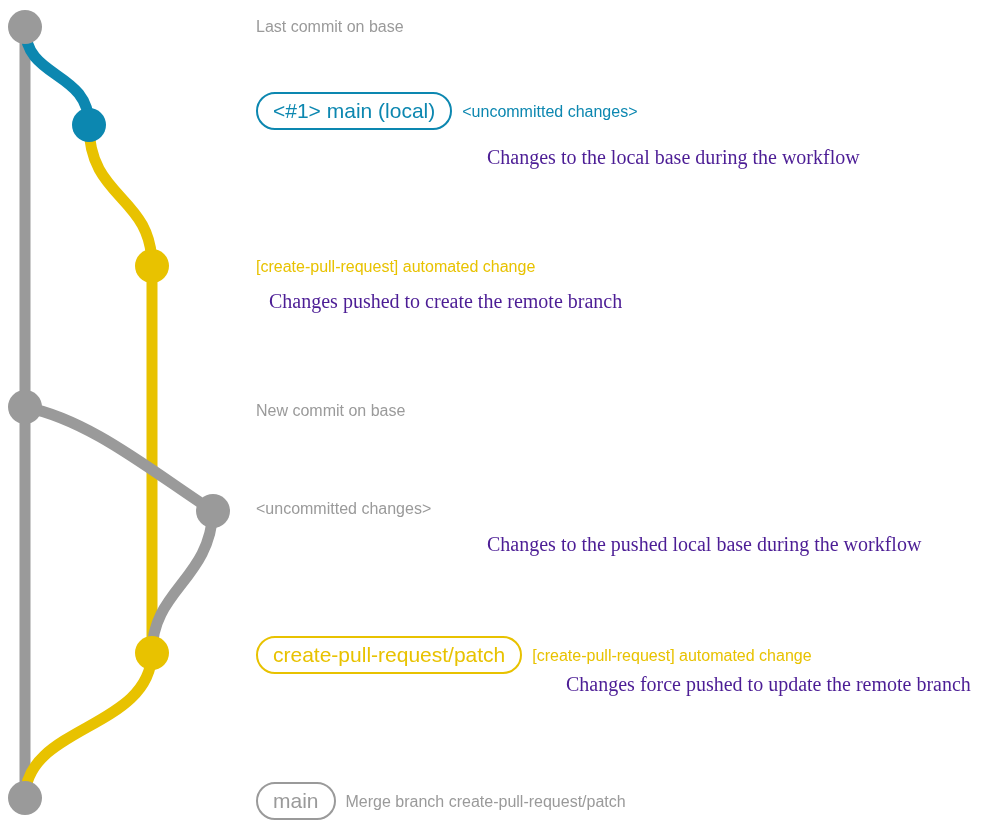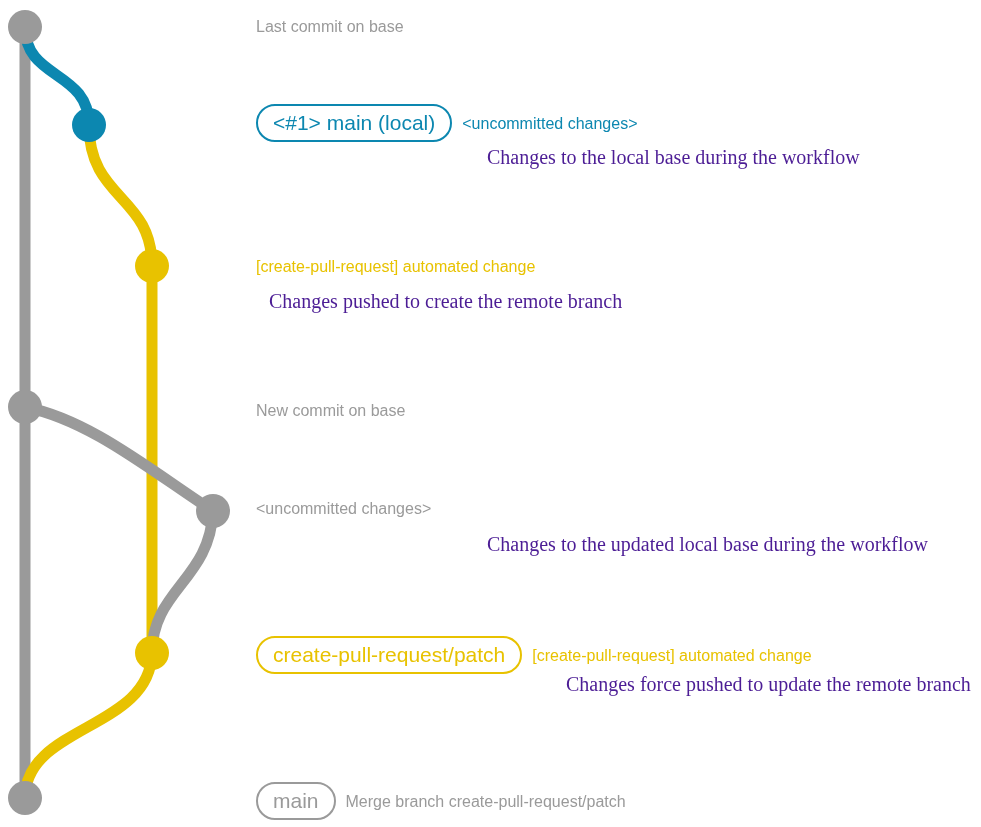--- a/index.html
+++ b/index.html
@@ -104,37 +104,37 @@
   <circle cx="25" cy="407" r="17" fill="#9a9a9a"></circle>
   <circle cx="213" cy="511" r="17" fill="#9a9a9a"></circle>
   <circle cx="152" cy="653" r="17" fill="#e8c200"></circle>
   <circle cx="25" cy="798" r="17" fill="#9a9a9a"></circle>
 </svg>
 
 <div class="labels-layer">
 
   <div class="headline" style="left:256px; top:14px;">Last commit on base</div>
 
-  <div class="row" style="left:256px; top:104px;">
+  <div class="row" style="left:256px; top:92px;">
     <span class="badge blue">&lt;#1&gt; main (local)</span>
     <span class="subject blue">&lt;uncommitted changes&gt;</span>
   </div>
   <div class="note" style="left:487px; top:146px;">Changes to the local base during the workflow</div>
 
   <div class="row" style="left:256px; top:254px;">
     <span class="subject yellow">[create-pull-request] automated change</span>
   </div>
   <div class="note" style="left:269px; top:290px;">Changes pushed to create the remote branch</div>
 
   <div class="headline" style="left:256px; top:398px;">New commit on base</div>
 
   <div class="row" style="left:256px; top:496px;">
     <span class="subject gray">&lt;uncommitted changes&gt;</span>
   </div>
-  <div class="note" style="left:487px; top:533px;">Changes to the updated local base during the workflow</div>
+  <div class="note" style="left:487px; top:533px;">Changes to the pushed local base during the workflow</div>
 
   <div class="row" style="left:256px; top:636px;">
     <span class="badge yellow">create-pull-request/patch</span>
     <span class="subject yellow">[create-pull-request] automated change</span>
   </div>
   <div class="note" style="left:566px; top:673px;">Changes force pushed to update the remote branch</div>
 
   <div class="row" style="left:256px; top:782px;">
     <span class="badge gray">main</span>
     <span class="subject gray">Merge branch create-pull-request/patch</span>

